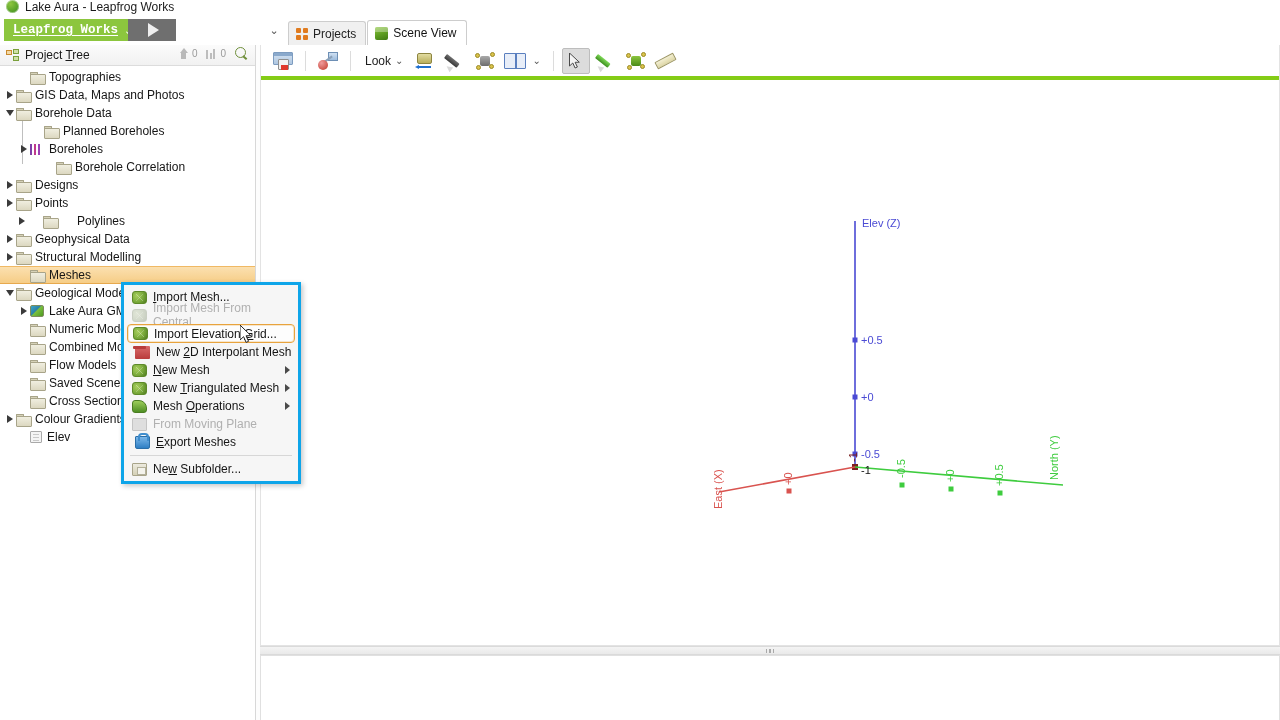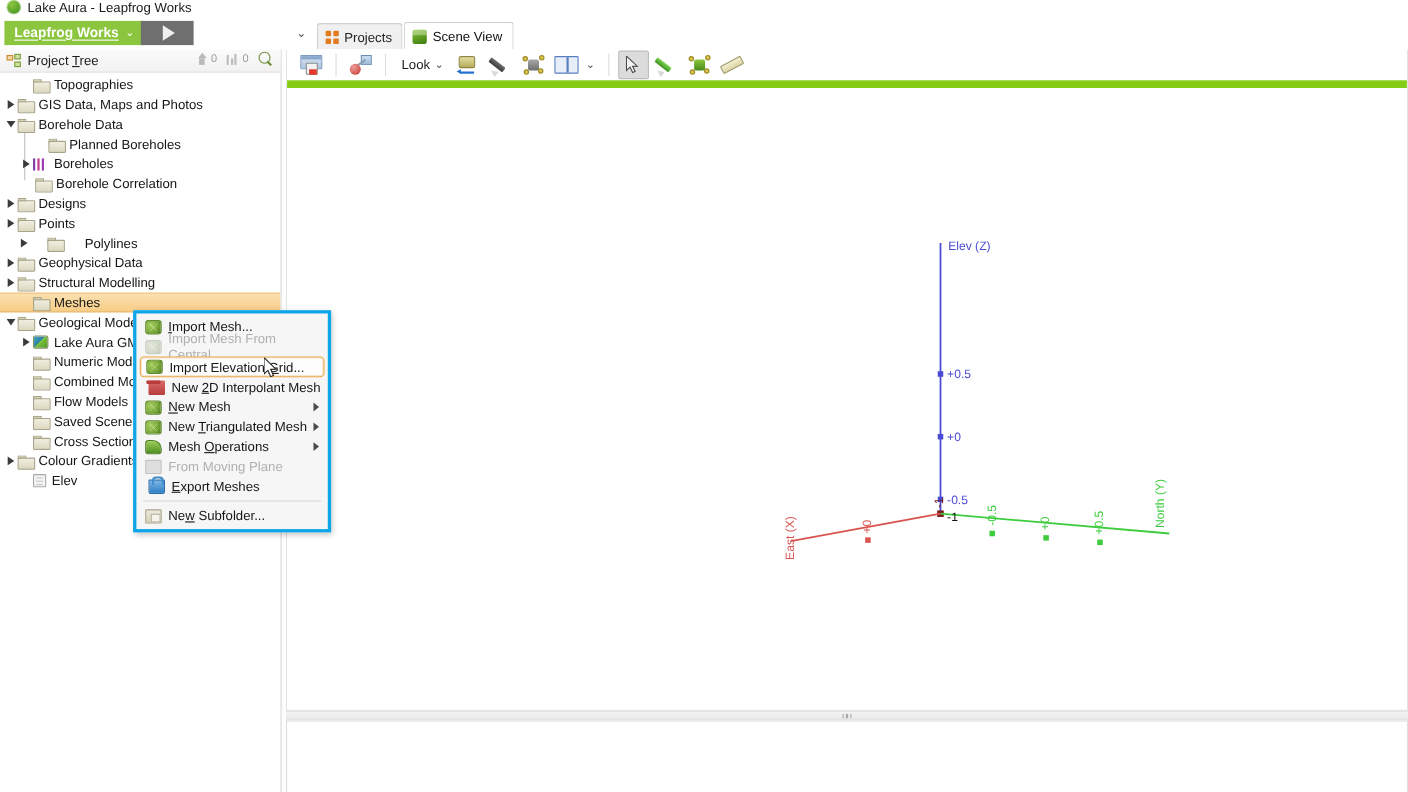--- a/index.html
+++ b/index.html
@@ -29,21 +29,21 @@
   .ribbon {
     position:absolute; left:0; top:18px; width:1280px; height:27px;
     background:#ffffff;
   }
   .brand-btn {
     position:absolute; left:4px; top:1px; height:22px;
     background:#8cc63e; color:#ffffff; font-weight:bold; font-size:12.5px;
     display:flex; align-items:center; gap:6px; padding:0 8px 0 9px;
     border:none; cursor:pointer;
   }
-  .brand-btn .brand-label { text-decoration: underline; text-underline-offset:2px; }
+  .brand-btn .brand-label { text-decoration: underline; text-underline-offset:2px;font-family:Liberation Mono, monospace; }
   .brand-btn .chev { font-size:10px; font-weight:normal; }
   .play-btn {
     position:absolute; left:128px; top:1px; width:48px; height:22px;
     background:#6f6f6f; border:none; cursor:pointer;
     display:flex; align-items:center; justify-content:center;
   }
   .play-btn .tri {
     width:0; height:0; border-left:11px solid #efefef;
     border-top:7px solid transparent; border-bottom:7px solid transparent;
     margin-left:2px;
@@ -254,21 +254,21 @@
     pointer-events:none;
   }
 
   
   .scene {
     position:absolute; left:260px; top:45px; width:1020px; height:601px;
     background:#ffffff; border:1px solid #e3e3e3; border-top:none;
   }
   .toolbar {
     position:absolute; left:0; top:0; width:100%; height:35px;
-    background:#ffffff; border-bottom:7px solid #84cc16;
+    background:#ffffff; border-bottom:4px solid #84cc16;
     display:flex; align-items:center; padding-left:8px; gap:2px;
   }
   .tbtn {
     width:28px; height:26px; display:flex; align-items:center; justify-content:center;
     cursor:pointer; border:1px solid transparent; border-radius:2px;
   }
   .tbtn.pressed { background:#dcdcdc; border-color:#bdbdbd; }
   .tsep { width:1px; height:20px; background:#dcdcdc; margin:0 6px; }
   .look { display:flex; align-items:center; gap:4px; font-size:12px; color:#1d1d1d; cursor:pointer; margin:0 6px; }
   .look .chev { font-size:10px; color:#555; }
@@ -426,21 +426,21 @@
         </div>
         <div class="trow" style="padding-left: 18px;">
           <span class="twist closed"></span>
           <span class="ico-boreholes">
             <i></i>
             <i></i>
             <i></i>
           </span>
           <span>Boreholes</span>
         </div>
-        <div class="trow" style="padding-left: 20px;">
+        <div class="trow" style="padding-left: 44px;">
           <span class="twist"></span>
           <span class="ico-folder"></span>
           <span>Borehole Correlation</span>
         </div>
         <div class="trow" style="padding-left: 4px;">
           <span class="twist closed"></span>
           <span class="ico-folder"></span>
           <span>Designs</span>
         </div>
         <div class="trow" style="padding-left: 4px;">

